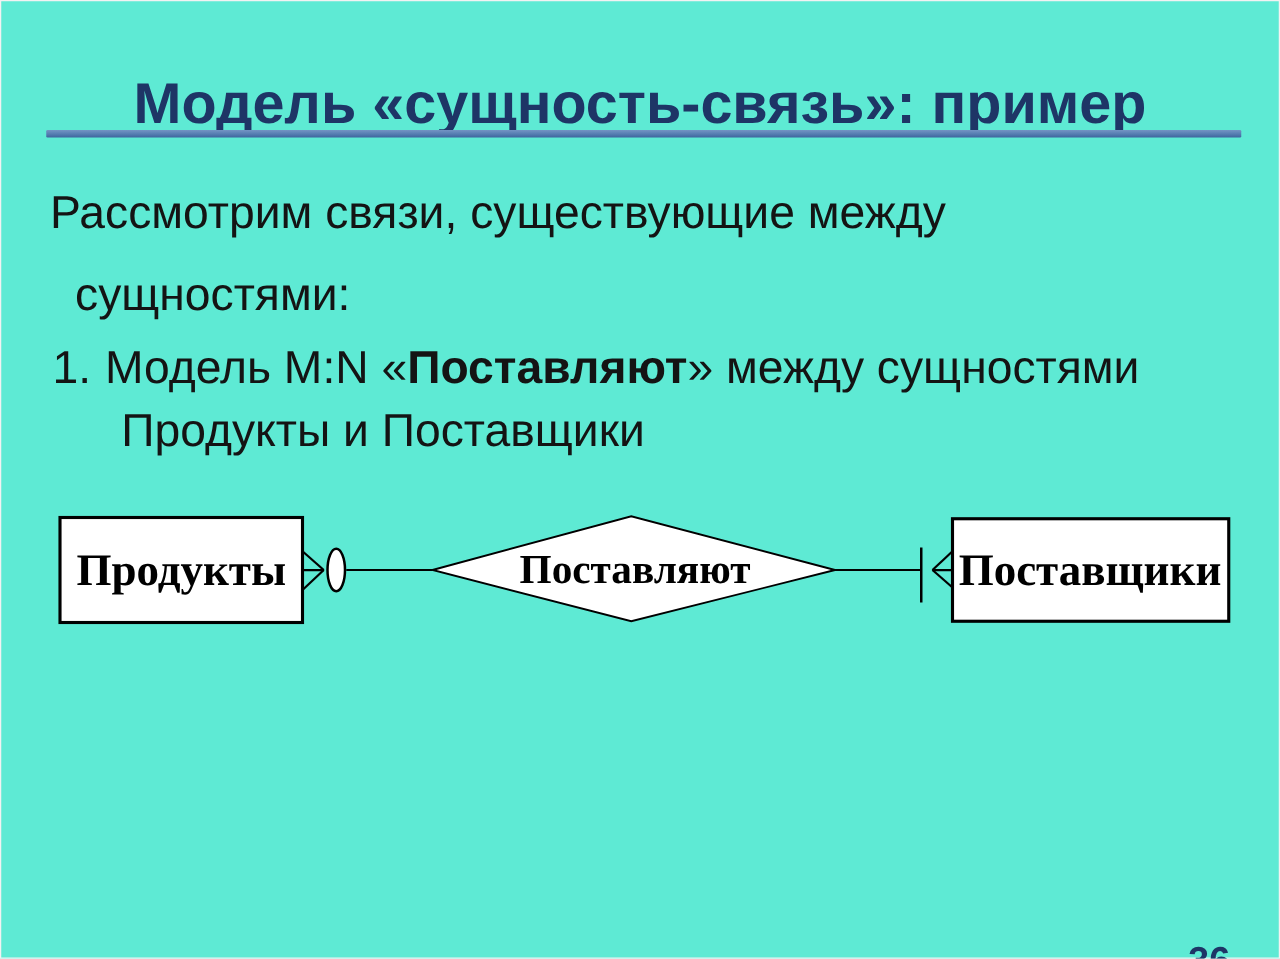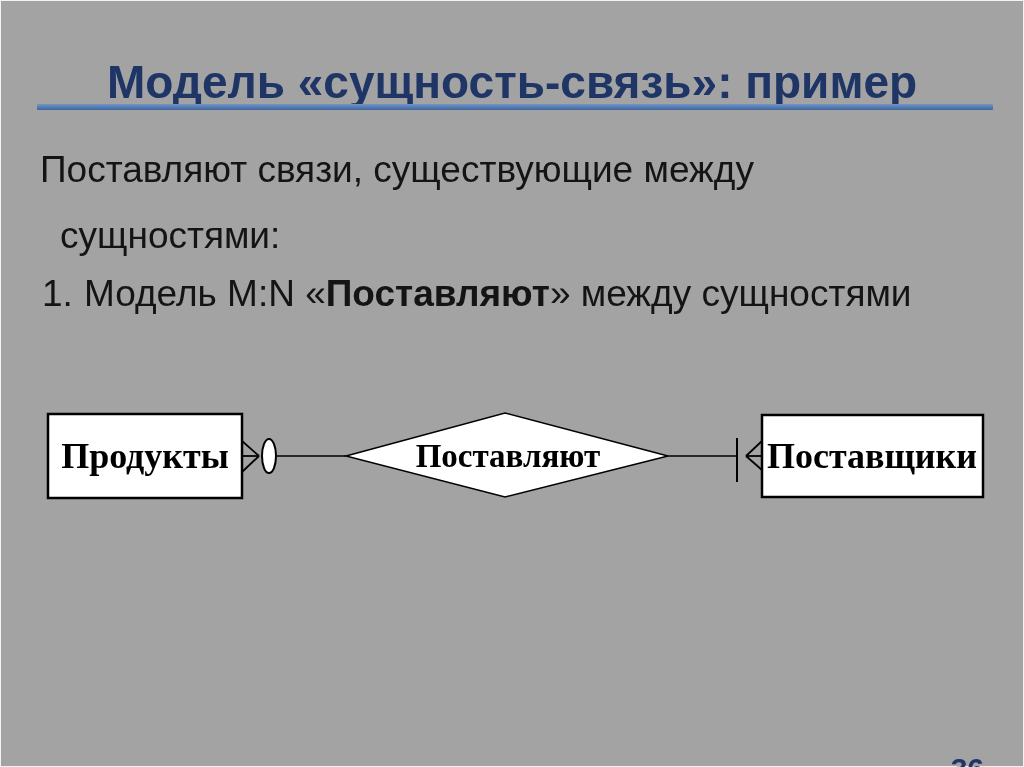--- a/index.html
+++ b/index.html
@@ -5,21 +5,21 @@
   html, body {
     margin: 0;
     padding: 0;
     background: #ffffff;
     font-family: "Liberation Sans", sans-serif;
   }
   .slide {
     position: relative;
     width: 1024px;
     height: 767px;
-    background: #a3a3a3;
+    background: #5eead4;
     overflow: hidden;
     box-shadow: inset 0 0 0 1px #f2f2f2;
   }
   .slide-title {
     position: absolute;
     top: 24px;
     left: 0;
     width: 1024px;
     text-align: center;
     font-size: 46px;
@@ -76,25 +76,26 @@
 </style>
 </head>
 <body>
 
 <div class="slide">
 
   <h1 class="slide-title">Модель «сущность-связь»: пример</h1>
 
   <div class="title-rule"></div>
 
-  <div class="body-text p-line1">Поставляют связи, существующие между</div>
+  <div class="body-text p-line1">Рассмотрим связи, существующие между</div>
   <div class="body-text p-line2">сущностями:</div>
 
   <div class="body-text li-number">1.</div>
   <div class="body-text li-line1"><span>Модель M:N «</span><span class="bold-seg">Поставляют</span><span>» между сущностями</span></div>
+  <div class="body-text li-line2">Продукты и Поставщики</div>
 
   <div class="er-diagram">
     <svg width="1024" height="130" viewBox="0 0 1024 130" xmlns="http://www.w3.org/2000/svg">
 
       <rect x="48" y="22" width="194" height="84" fill="#ffffff" stroke="#000000" stroke-width="2.5"></rect>
       <text class="er-label er-entity-label" x="145" y="64" text-anchor="middle" dominant-baseline="central">Продукты</text>
 
       <g stroke="#000000" stroke-width="1.8" fill="none">
         <line x1="259" y1="64" x2="242" y2="49"></line>
         <line x1="259" y1="64" x2="242" y2="64"></line>

